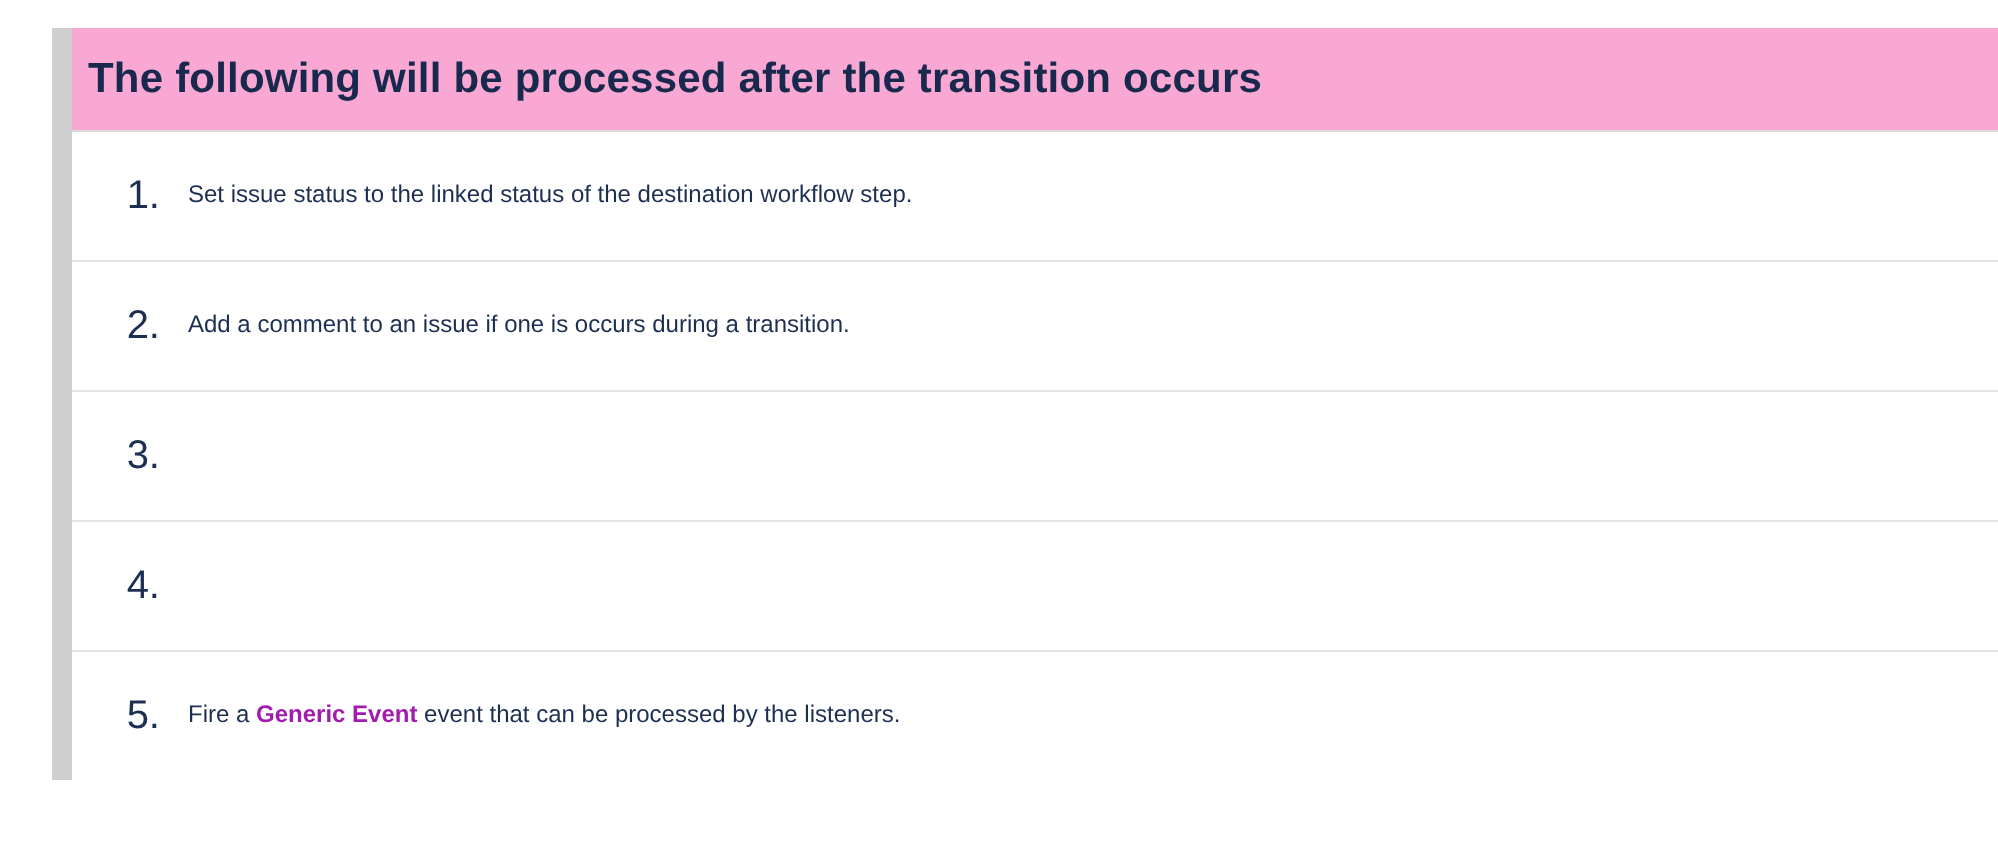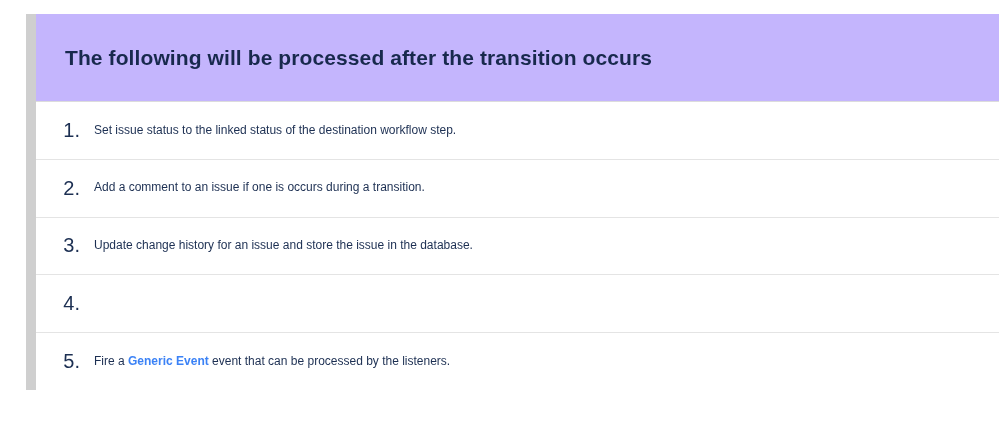--- a/index.html
+++ b/index.html
@@ -37,26 +37,26 @@
     flex: 1 1 auto;
     display: flex;
     flex-direction: column;
     min-width: 0;
     background: #ffffff;
   }
 
   
   #panel-header {
     flex: 0 0 auto;
-    height: 88px;
+    height: 52px;
     box-sizing: border-box;
-    background: #c4b5fd;
+    background: #f9a8d4;
     display: flex;
     align-items: center;
-    padding: 0 0 0 29px;
+    padding: 0 0 0 8px;
     border-bottom: 1px solid #dcdcdc;
   }
   #panel-header-title {
     font-size: 21px;
     font-weight: bold;
     color: #18294d;
     letter-spacing: 0.1px;
     white-space: nowrap;
   }
 
@@ -95,21 +95,21 @@
   .step-text {
     flex: 1 1 auto;
     font-size: 12px;
     color: #1c2f52;
     line-height: 1.3;
     white-space: nowrap;
     overflow: visible;
   }
   .step-text b {
     font-weight: bold;
-    color: #3b82f6;
+    color: #a21caf;
   }
 </style>
 </head>
 <body>
 
 <div id="panel-wrapper">
 
   <div id="accent-strip"></div>
 
   <div id="panel-body">
@@ -125,21 +125,20 @@
         <span class="step-text"><span>Set issue status to the linked status of the destination workflow step.</span><b></b><span></span></span>
       </li>
 
       <li class="step-row">
         <span class="step-number">2.</span>
         <span class="step-text"><span>Add a comment to an issue if one is occurs during a transition.</span><b></b><span></span></span>
       </li>
 
       <li class="step-row">
         <span class="step-number">3.</span>
-        <span class="step-text"><span>Update change history for an issue and store the issue in the database.</span><b></b><span></span></span>
       </li>
 
       <li class="step-row">
         <span class="step-number">4.</span>
       </li>
 
       <li class="step-row">
         <span class="step-number">5.</span>
         <span class="step-text"><span>Fire a </span><b>Generic Event</b><span> event that can be processed by the listeners.</span></span>
       </li>

